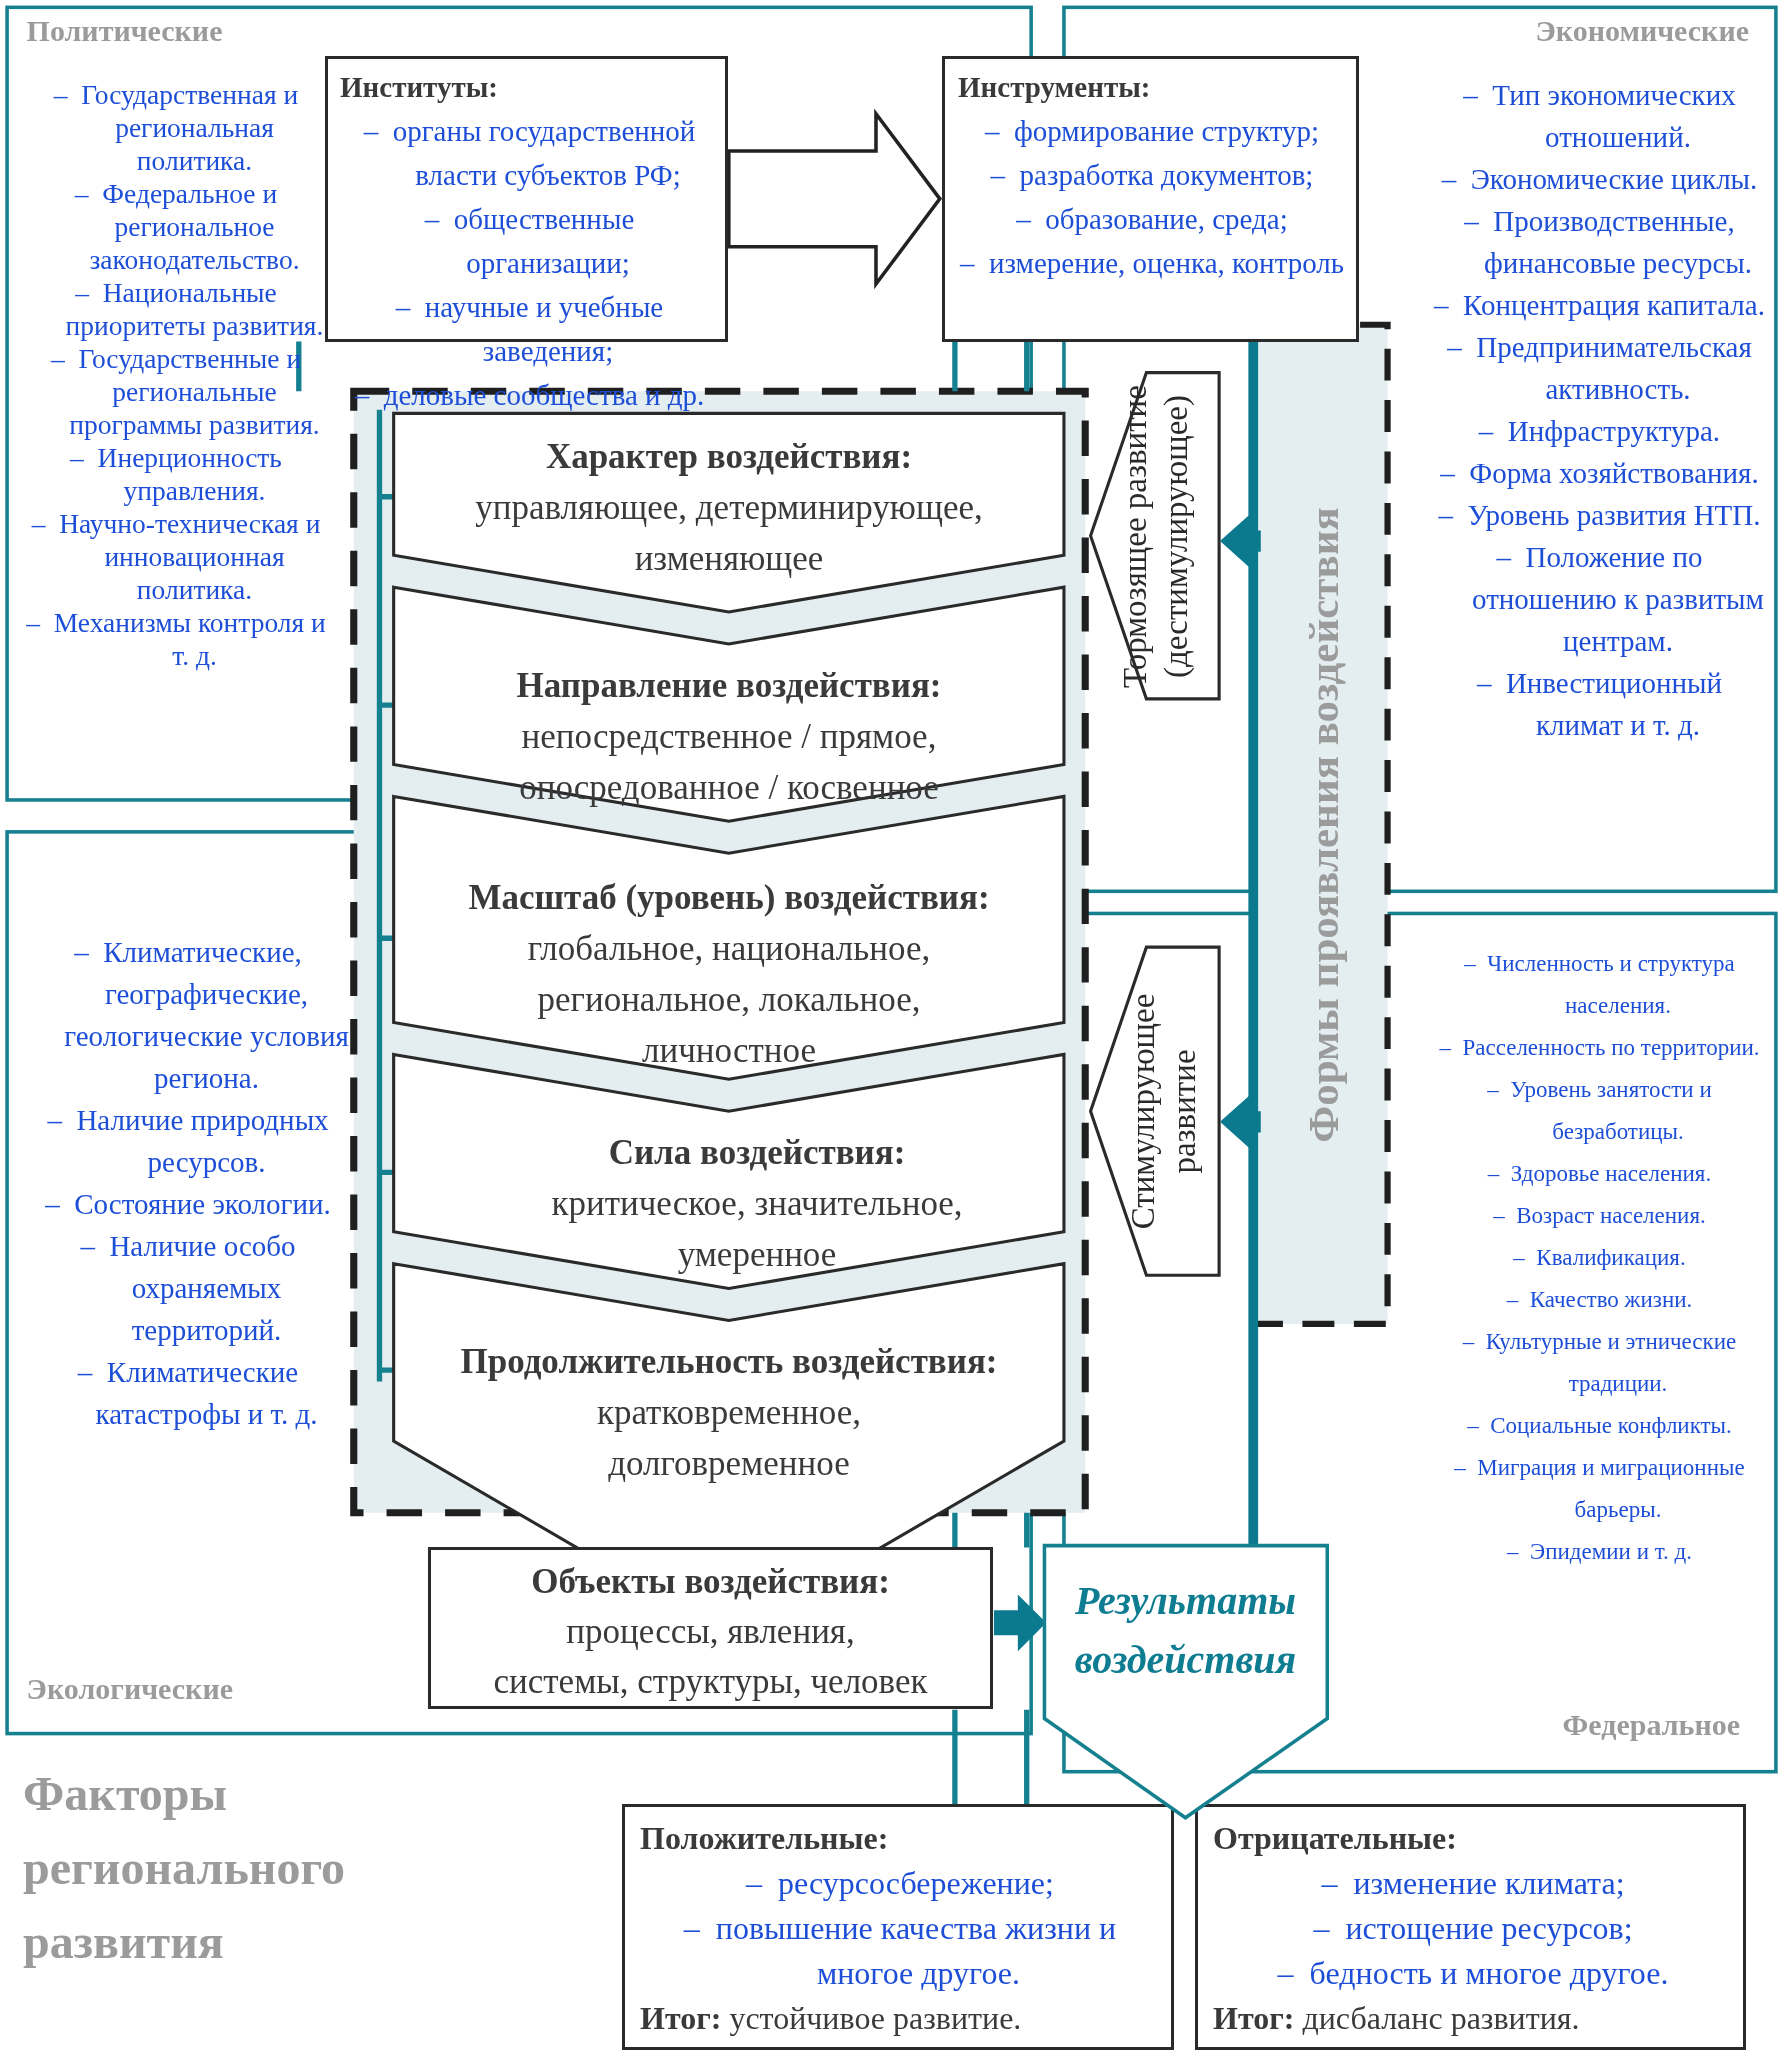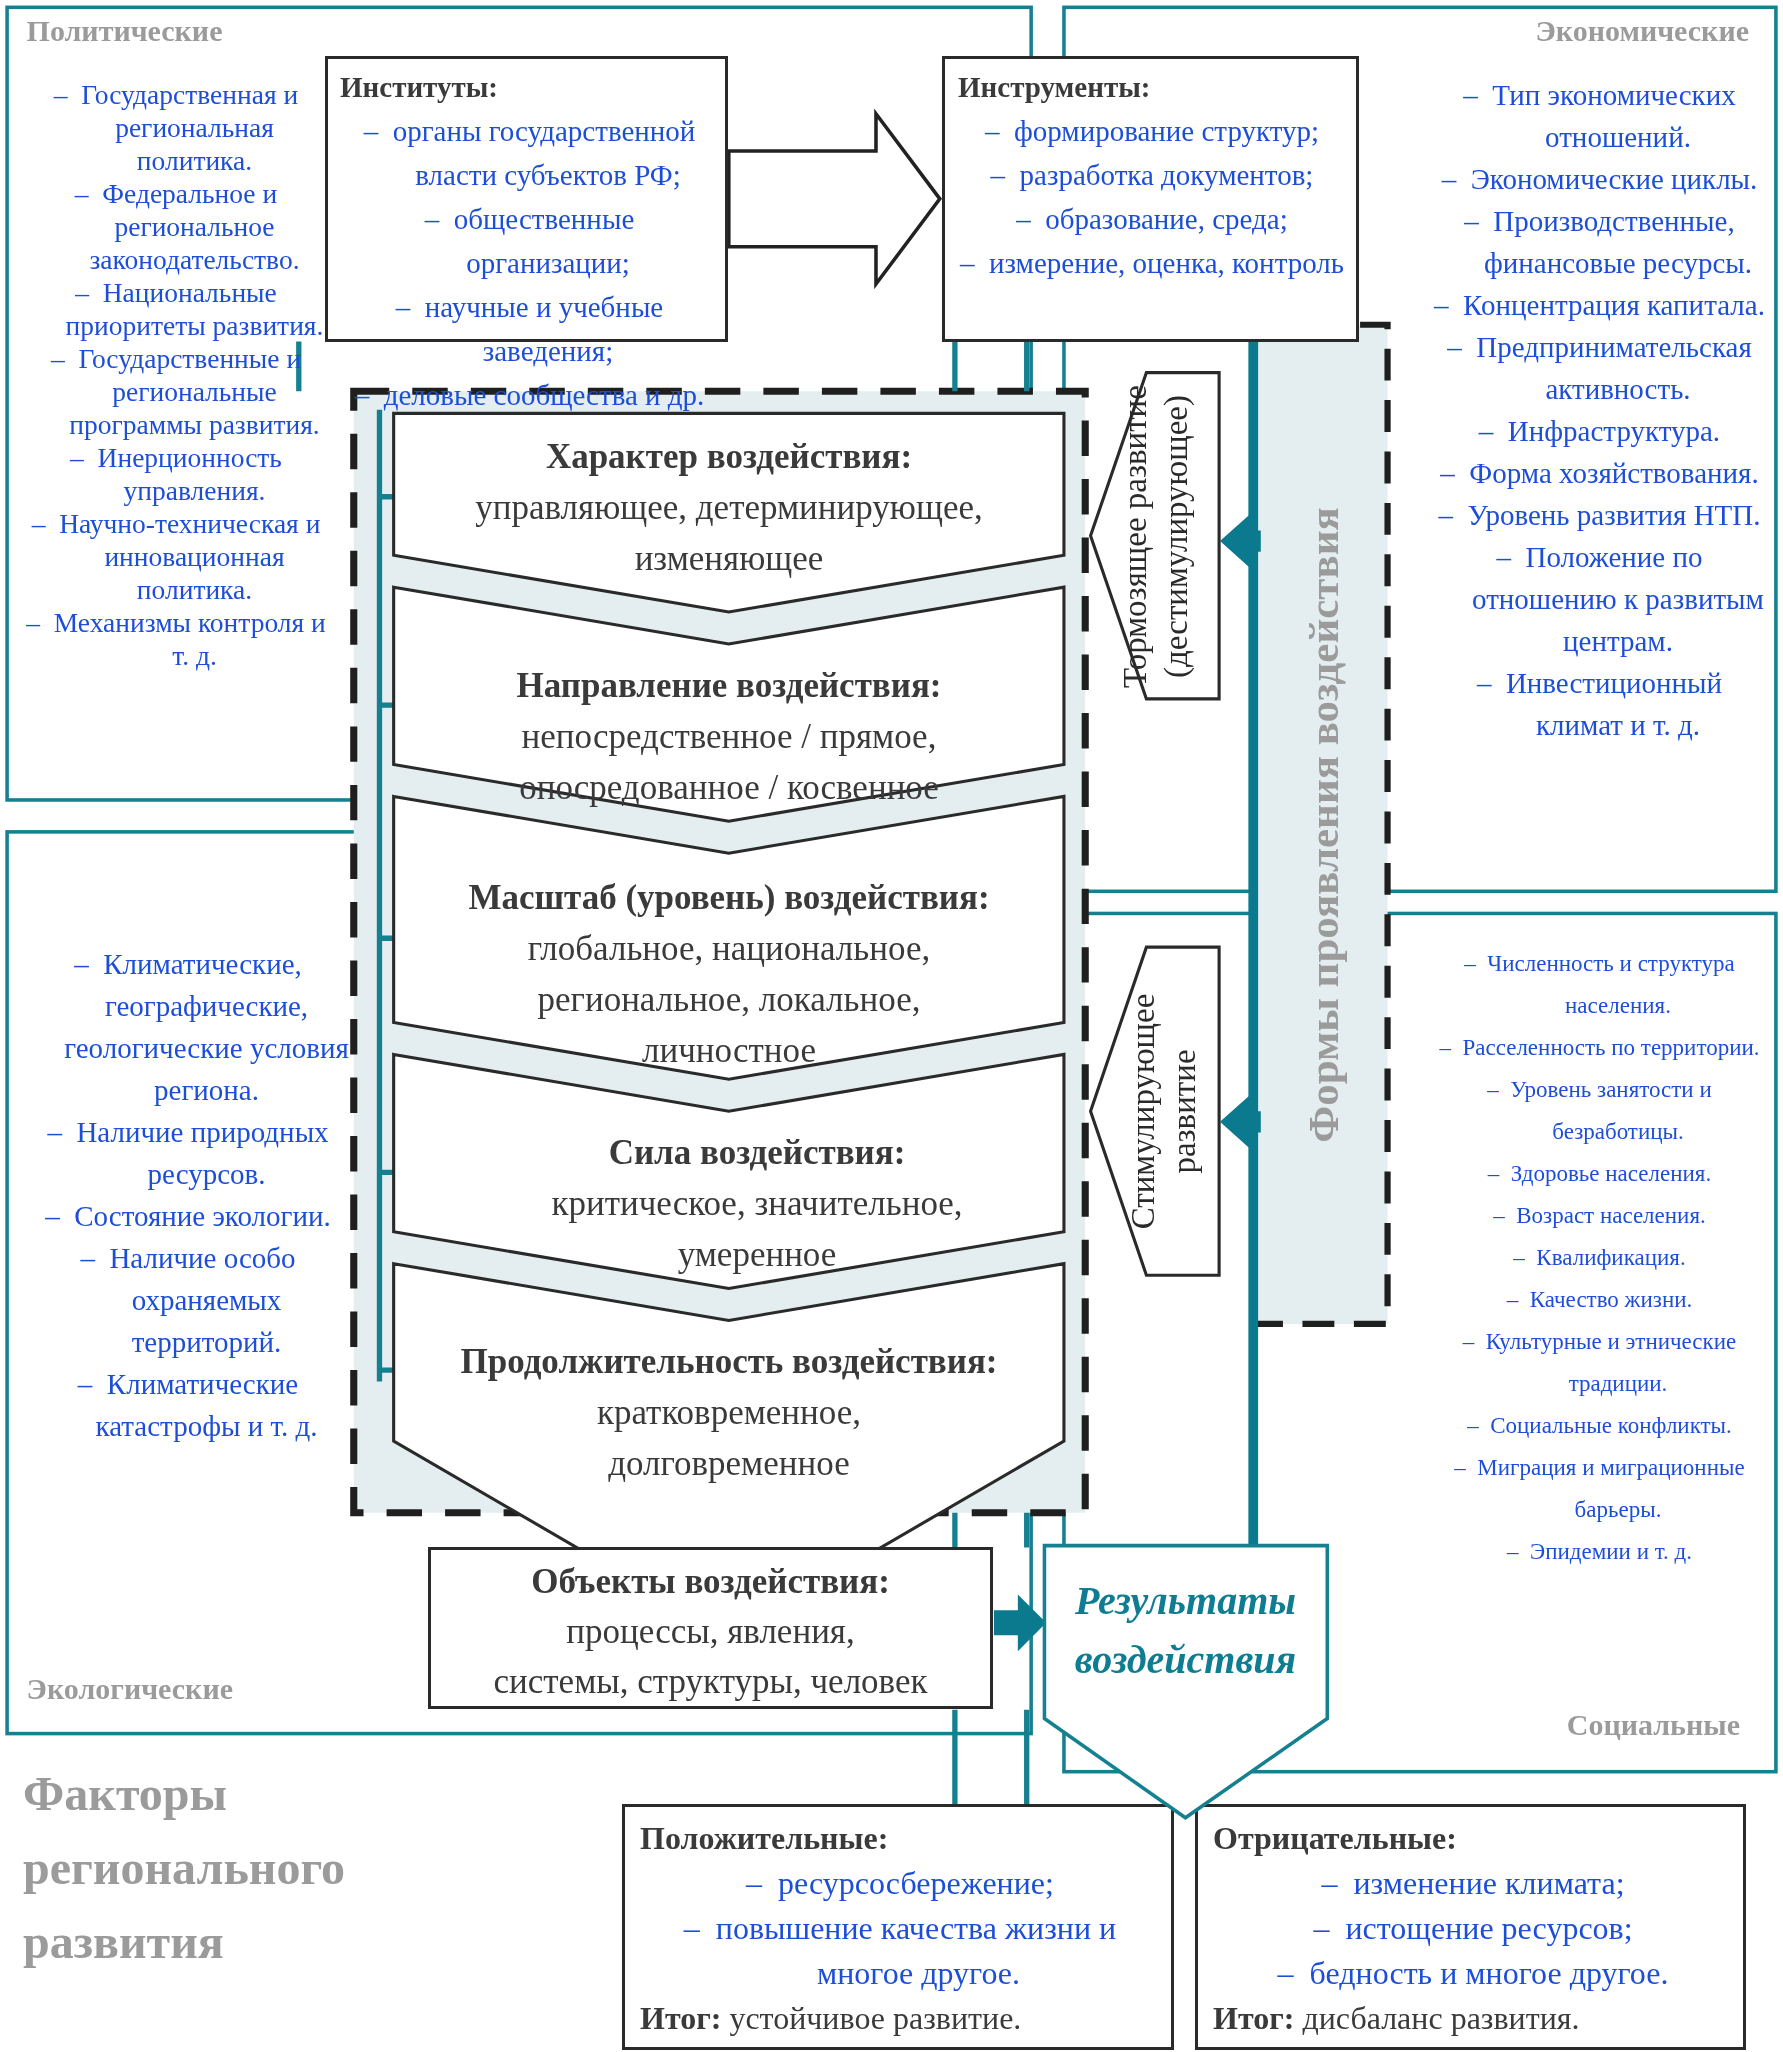--- a/index.html
+++ b/index.html
@@ -68,21 +68,21 @@
 <div class="whitebox" style="left:622px;top:1804px;width:552px;height:246px;"></div>
 <div class="whitebox" style="left:1195px;top:1804px;width:551px;height:246px;"></div>
 
 <svg id="pentagon-svg" width="1783" height="2053" viewBox="0 0 2011 2315">
   <polygon points="1178,1743 1497,1743 1497,1938 1337,2050 1178,1938" fill="#ffffff" stroke="#15808f" stroke-width="4"></polygon>
 </svg>
 
 <div class="qlabel txt" style="left:26.6px;top:14px;">Политические</div>
 <div class="qlabel txt" style="right:34px;top:14px;">Экономические</div>
 <div class="qlabel txt" style="left:26.6px;top:1672px;">Экологические</div>
-<div class="qlabel txt" style="right:43px;top:1708px;">Социальные</div>
+<div class="qlabel txt" style="right:43px;top:1708px;">Федеральное</div>
 
 <div class="list txt" style="left:23px;top:78px;width:306px;font-size:27.5px;line-height:33px;">
     <div class="li">Государственная и региональная политика.</div>
     <div class="li">Федеральное и региональное законодательство.</div>
     <div class="li">Национальные приоритеты развития.</div>
     <div class="li">Государственные и региональные программы развития.</div>
     <div class="li">Инерционность управления.</div>
     <div class="li">Научно-техническая и инновационная политика.</div>
     <div class="li">Механизмы контроля и т. д.</div>
   </div>
@@ -91,21 +91,21 @@
     <div class="li">Экономические циклы.</div>
     <div class="li">Производственные, финансовые ресурсы.</div>
     <div class="li">Концентрация капитала.</div>
     <div class="li">Предпринимательская активность.</div>
     <div class="li">Инфраструктура.</div>
     <div class="li">Форма хозяйствования.</div>
     <div class="li">Уровень развития НТП.</div>
     <div class="li">Положение по отношению к развитым центрам.</div>
     <div class="li">Инвестиционный климат и т. д.</div>
   </div>
-<div class="list txt" style="left:23px;top:931px;width:330px;font-size:29px;line-height:42px;margin-top:12px;">
+<div class="list txt" style="left:23px;top:931px;width:330px;font-size:29px;line-height:42px;">
     <div class="li">Климатические, географические, геологические условия региона.</div>
     <div class="li">Наличие природных ресурсов.</div>
     <div class="li">Состояние экологии.</div>
     <div class="li">Наличие особо охраняемых территорий.</div>
     <div class="li">Климатические катастрофы и т. д.</div>
   </div>
 <div class="list txt" style="left:1432px;top:943px;width:335px;font-size:23px;line-height:42px;">
     <div class="li">Численность и структура населения.</div>
     <div class="li">Расселенность по территории.</div>
     <div class="li">Уровень занятости и безработицы.</div>

